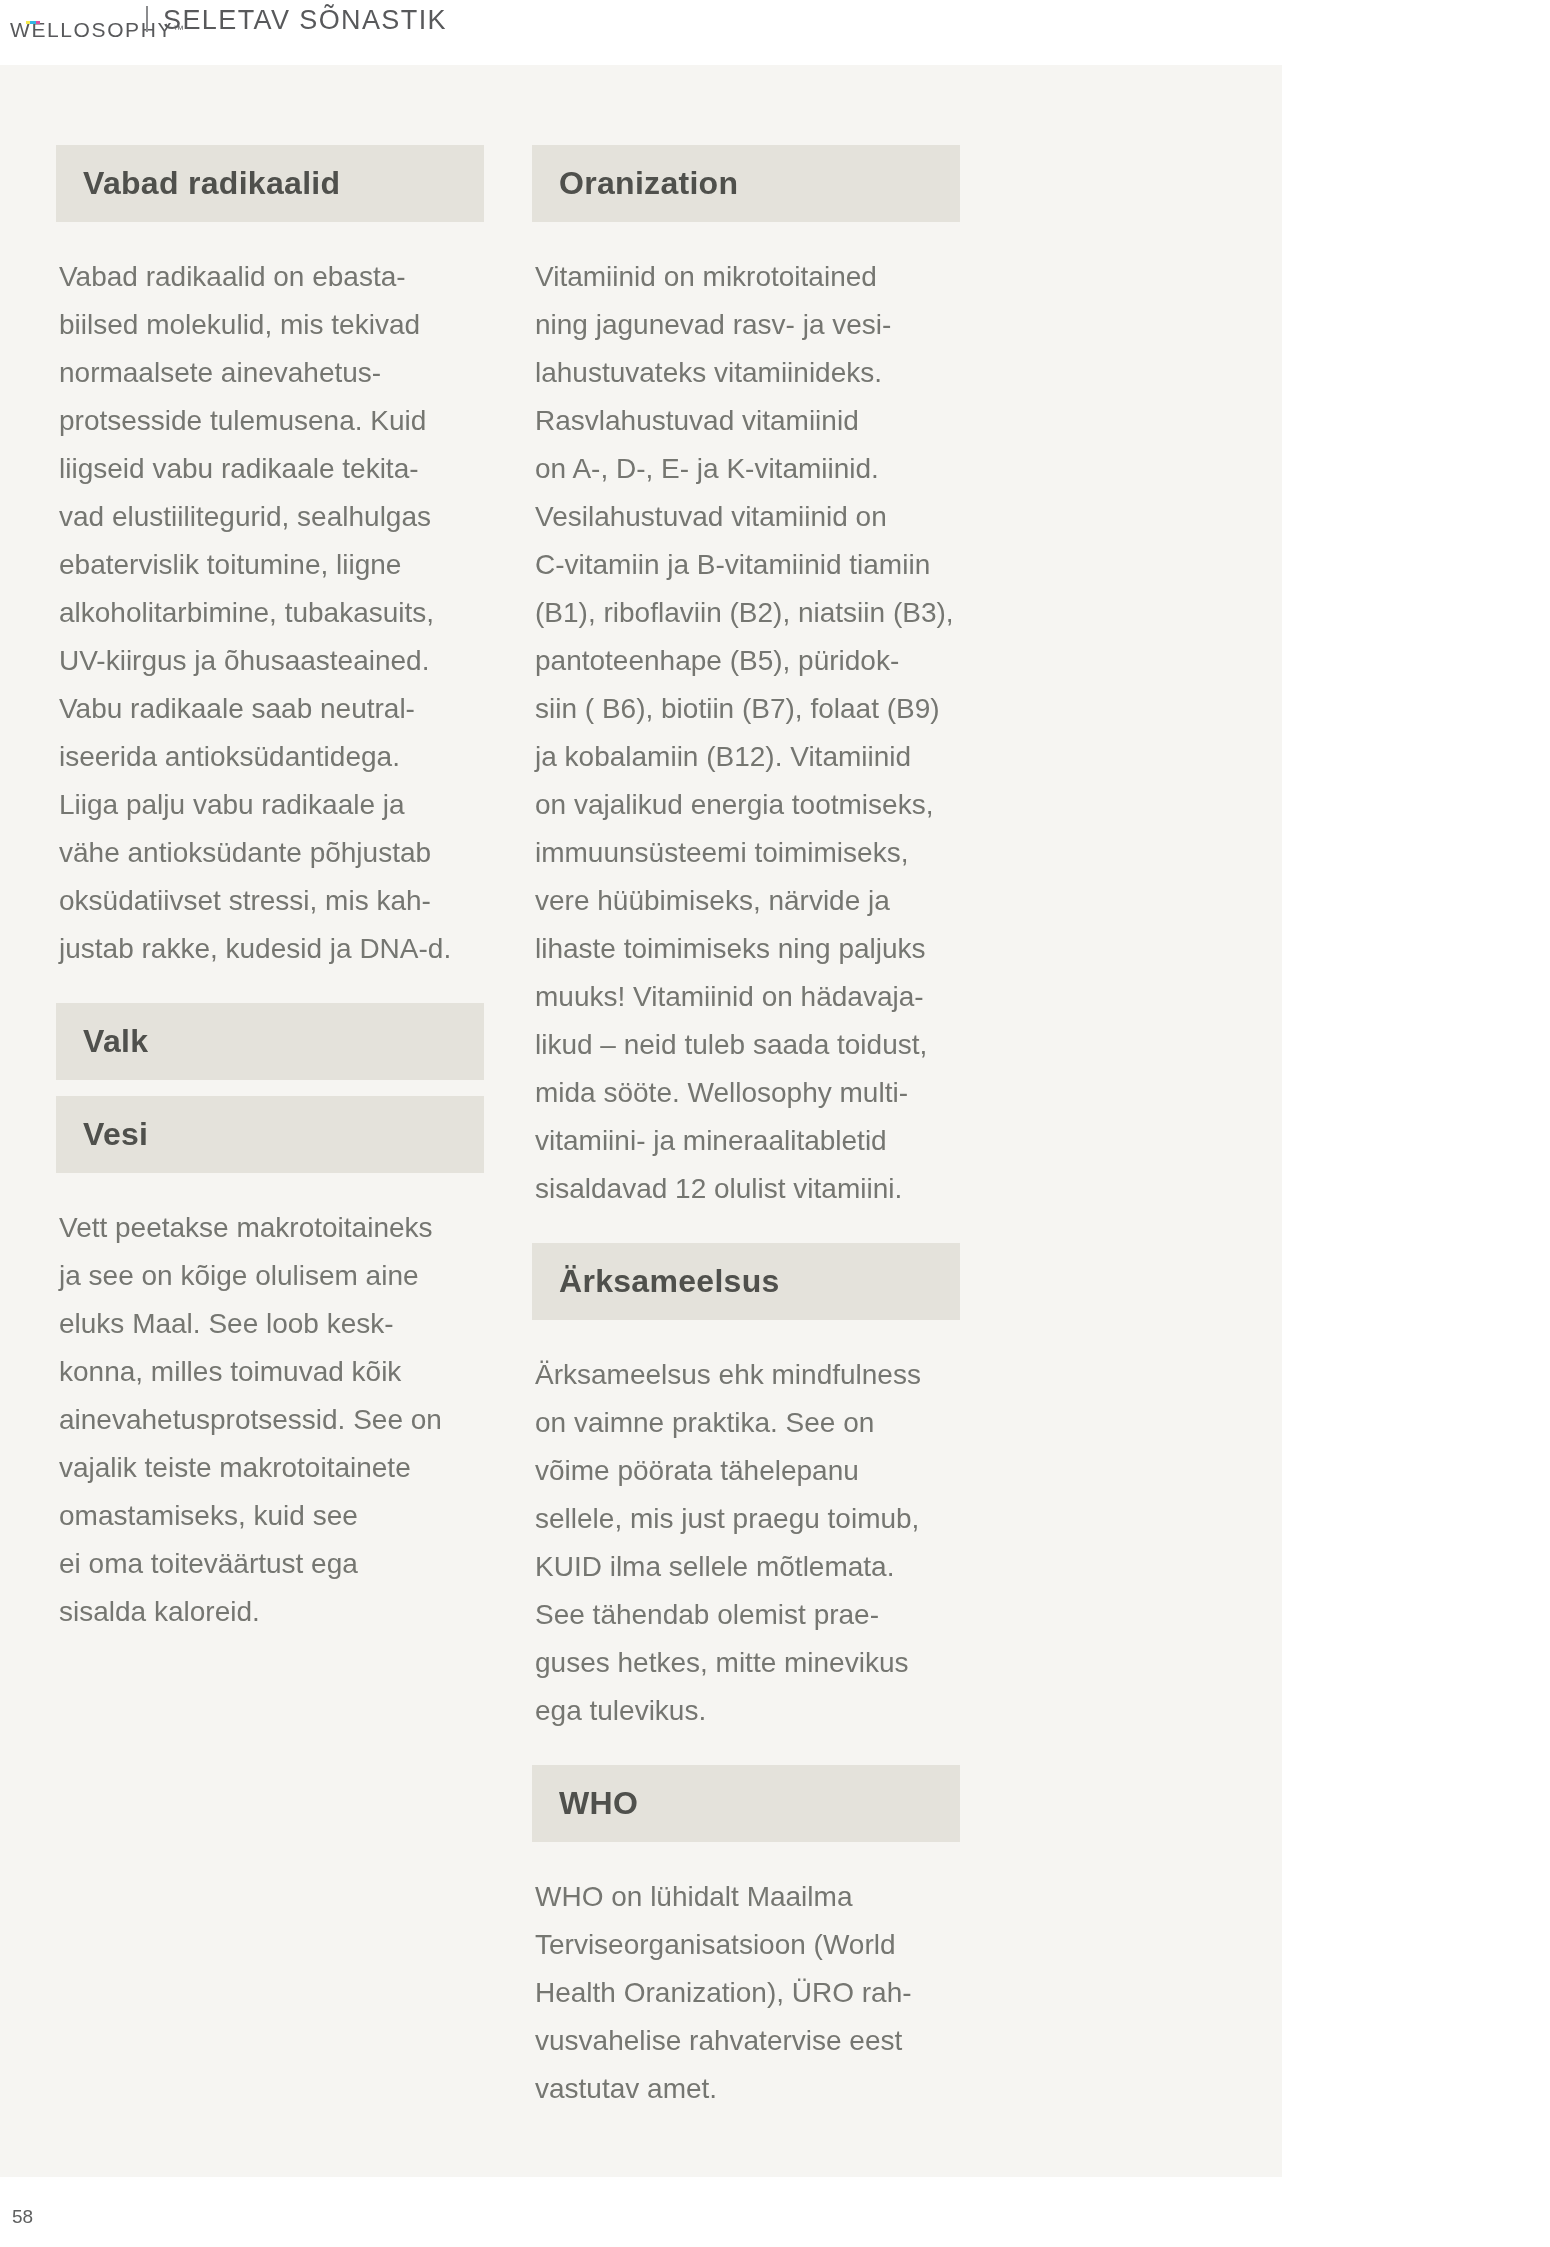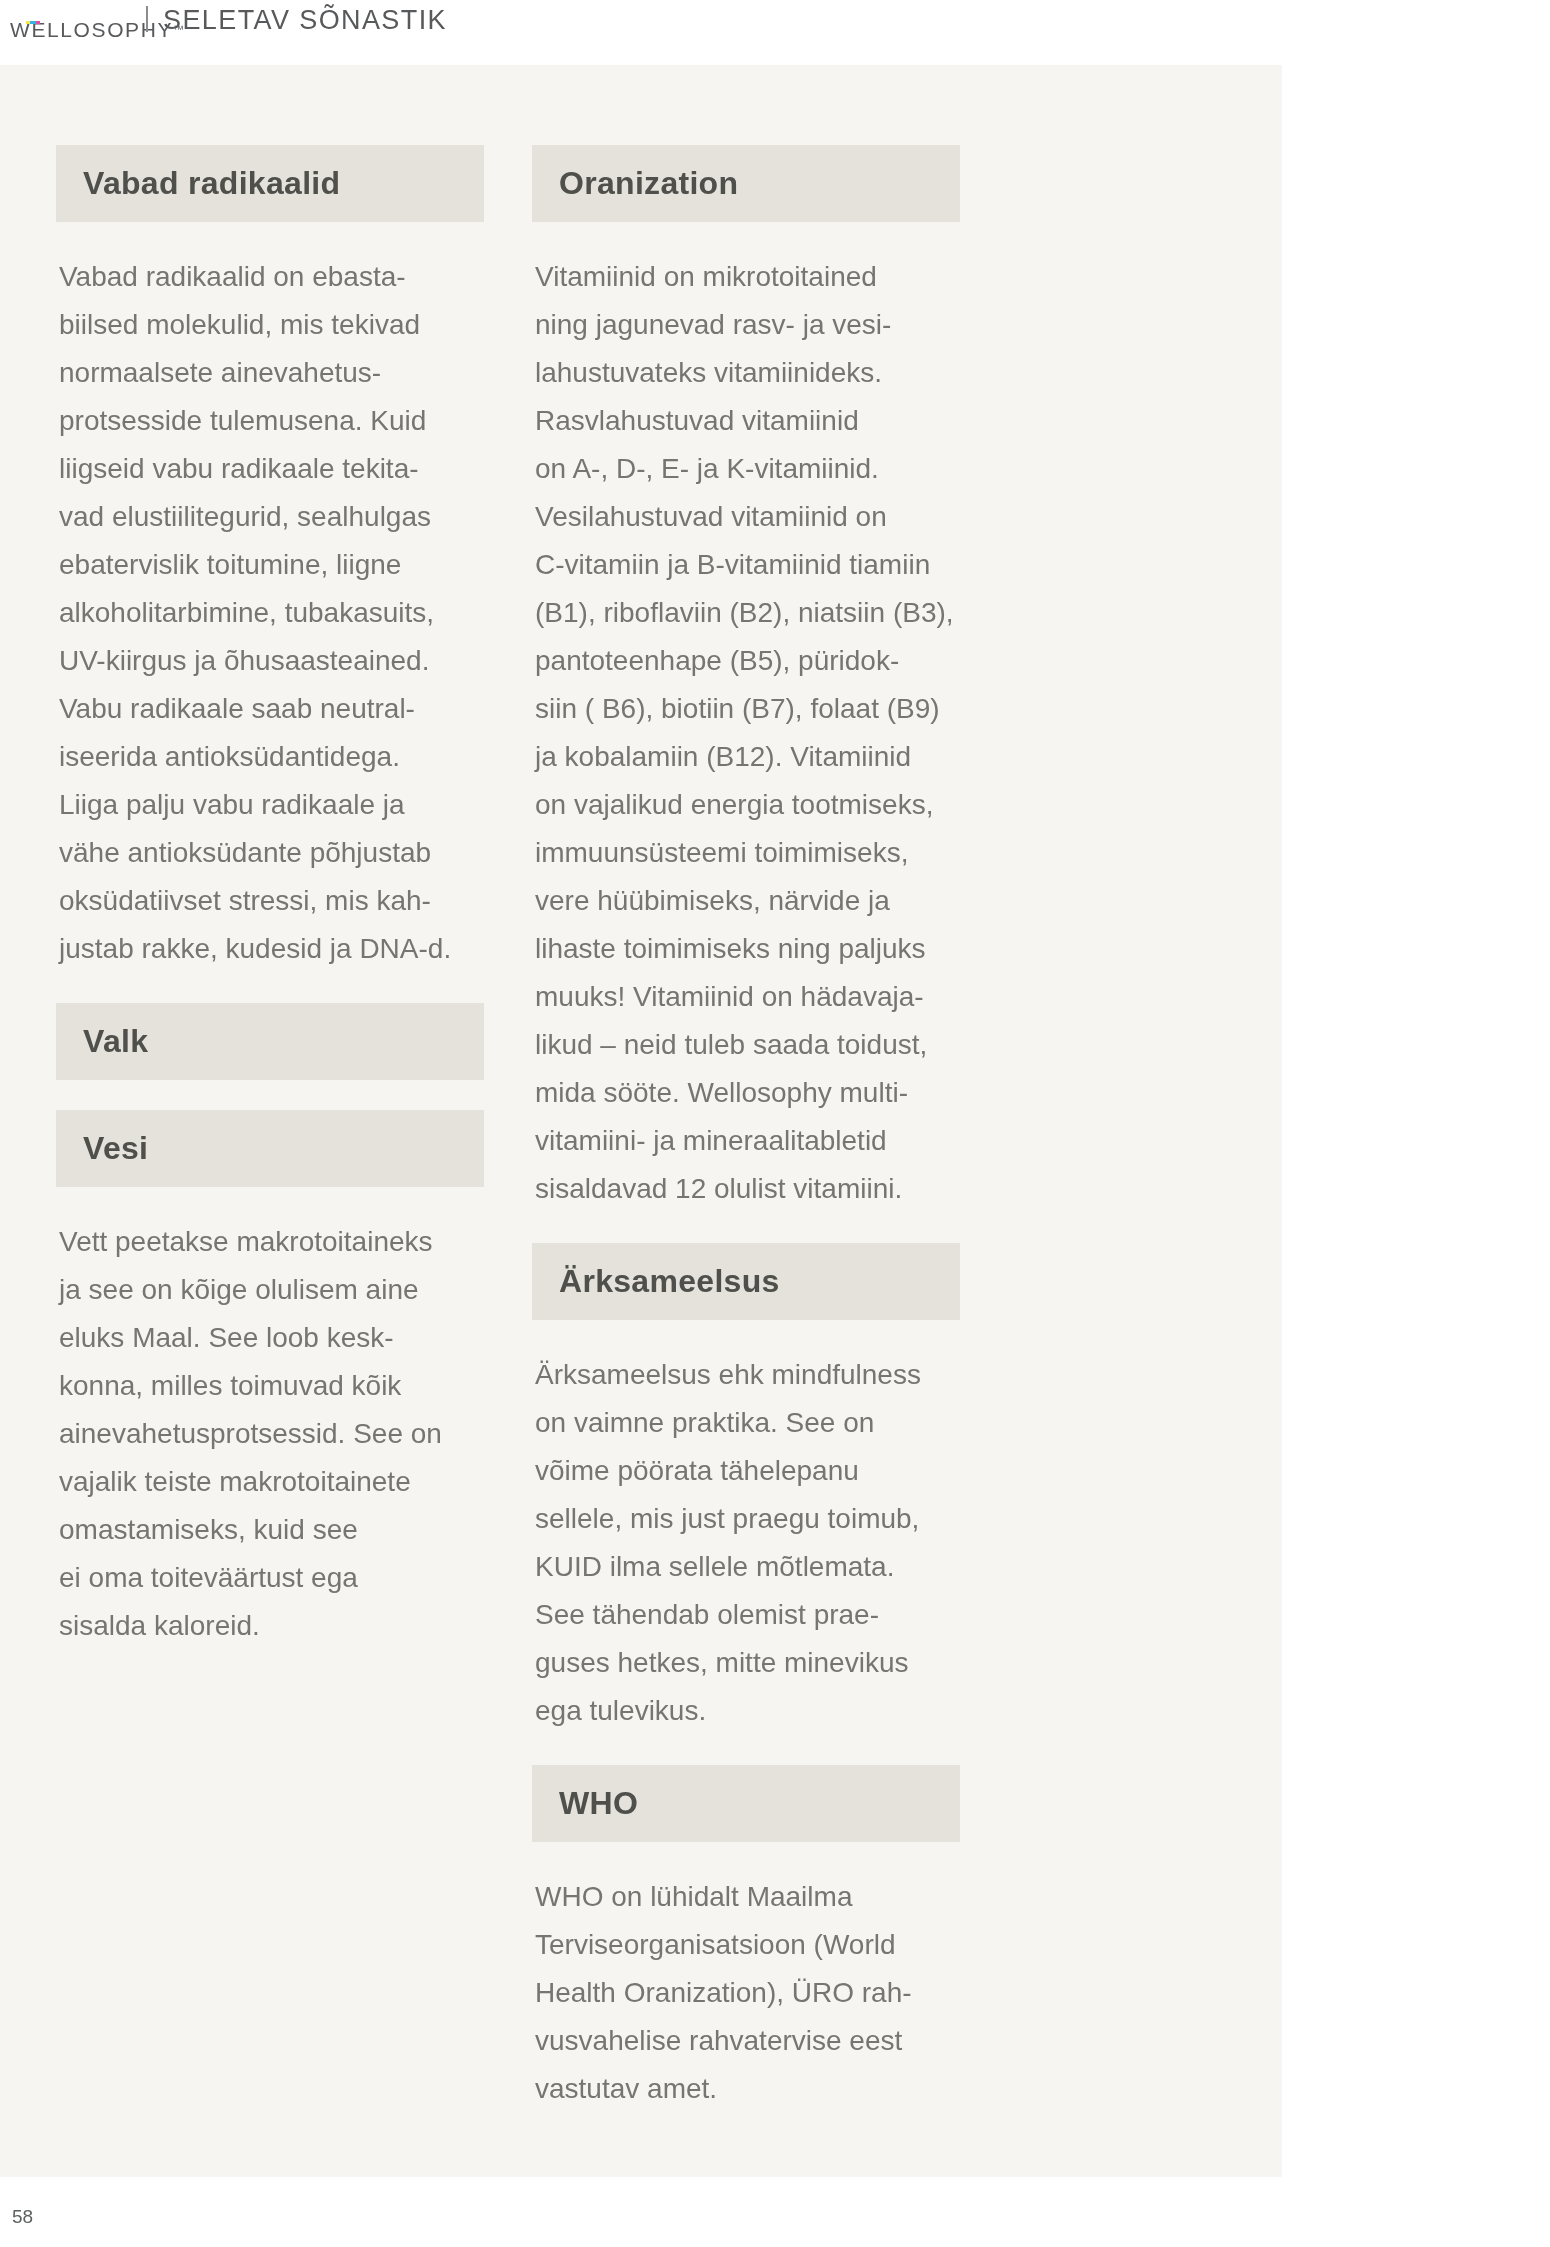--- a/index.html
+++ b/index.html
@@ -54,21 +54,21 @@
     position:absolute;top:65px;left:0;width:1282px;height:2112px;
     background:var(--content-bg);
   }
   .column{position:absolute;top:80px;width:428px;}
   .column.left{left:56px;}
   .column.right{left:532px;}
 
   .term-box{
     height:77px;background:var(--term-box-bg);
     display:flex;align-items:center;padding-left:27px;
-    margin-top:30px;
+    margin-top:16px;
   }
   .entry:first-child .term-box{margin-top:0;}
   .term{
     font-size:32px;font-weight:600;letter-spacing:.3px;
     color:var(--term-text);
   }
   .definition{
     margin:31px 0 30px 3px;
     font-size:28px;line-height:48px;letter-spacing:0;
     color:var(--body-text);

